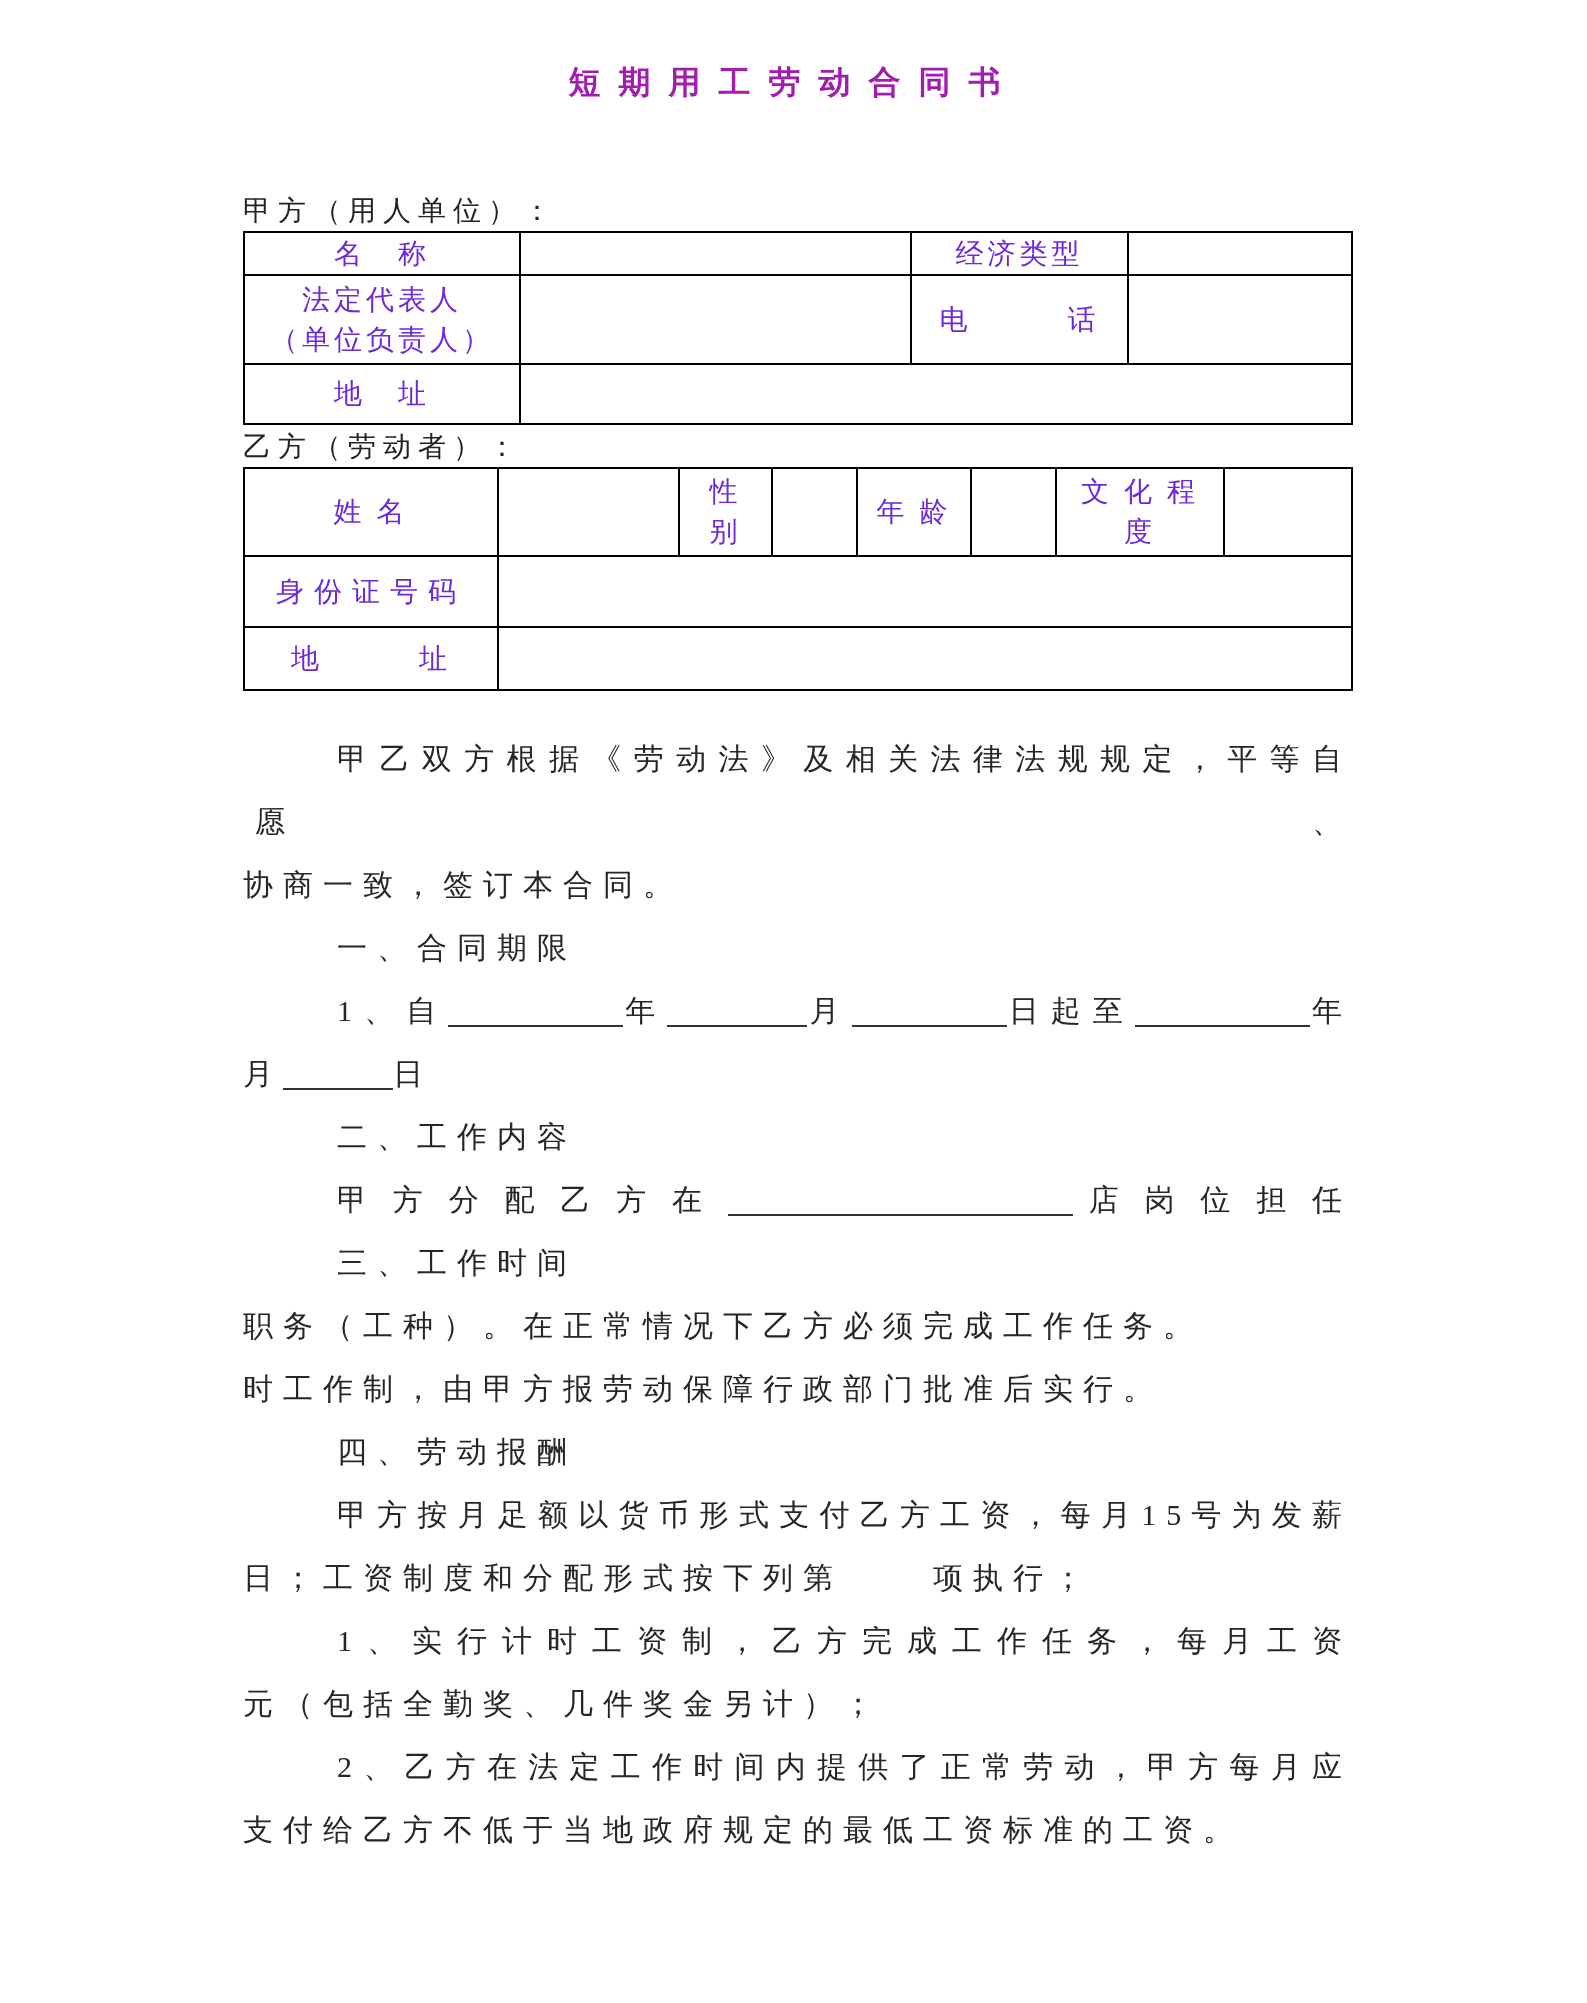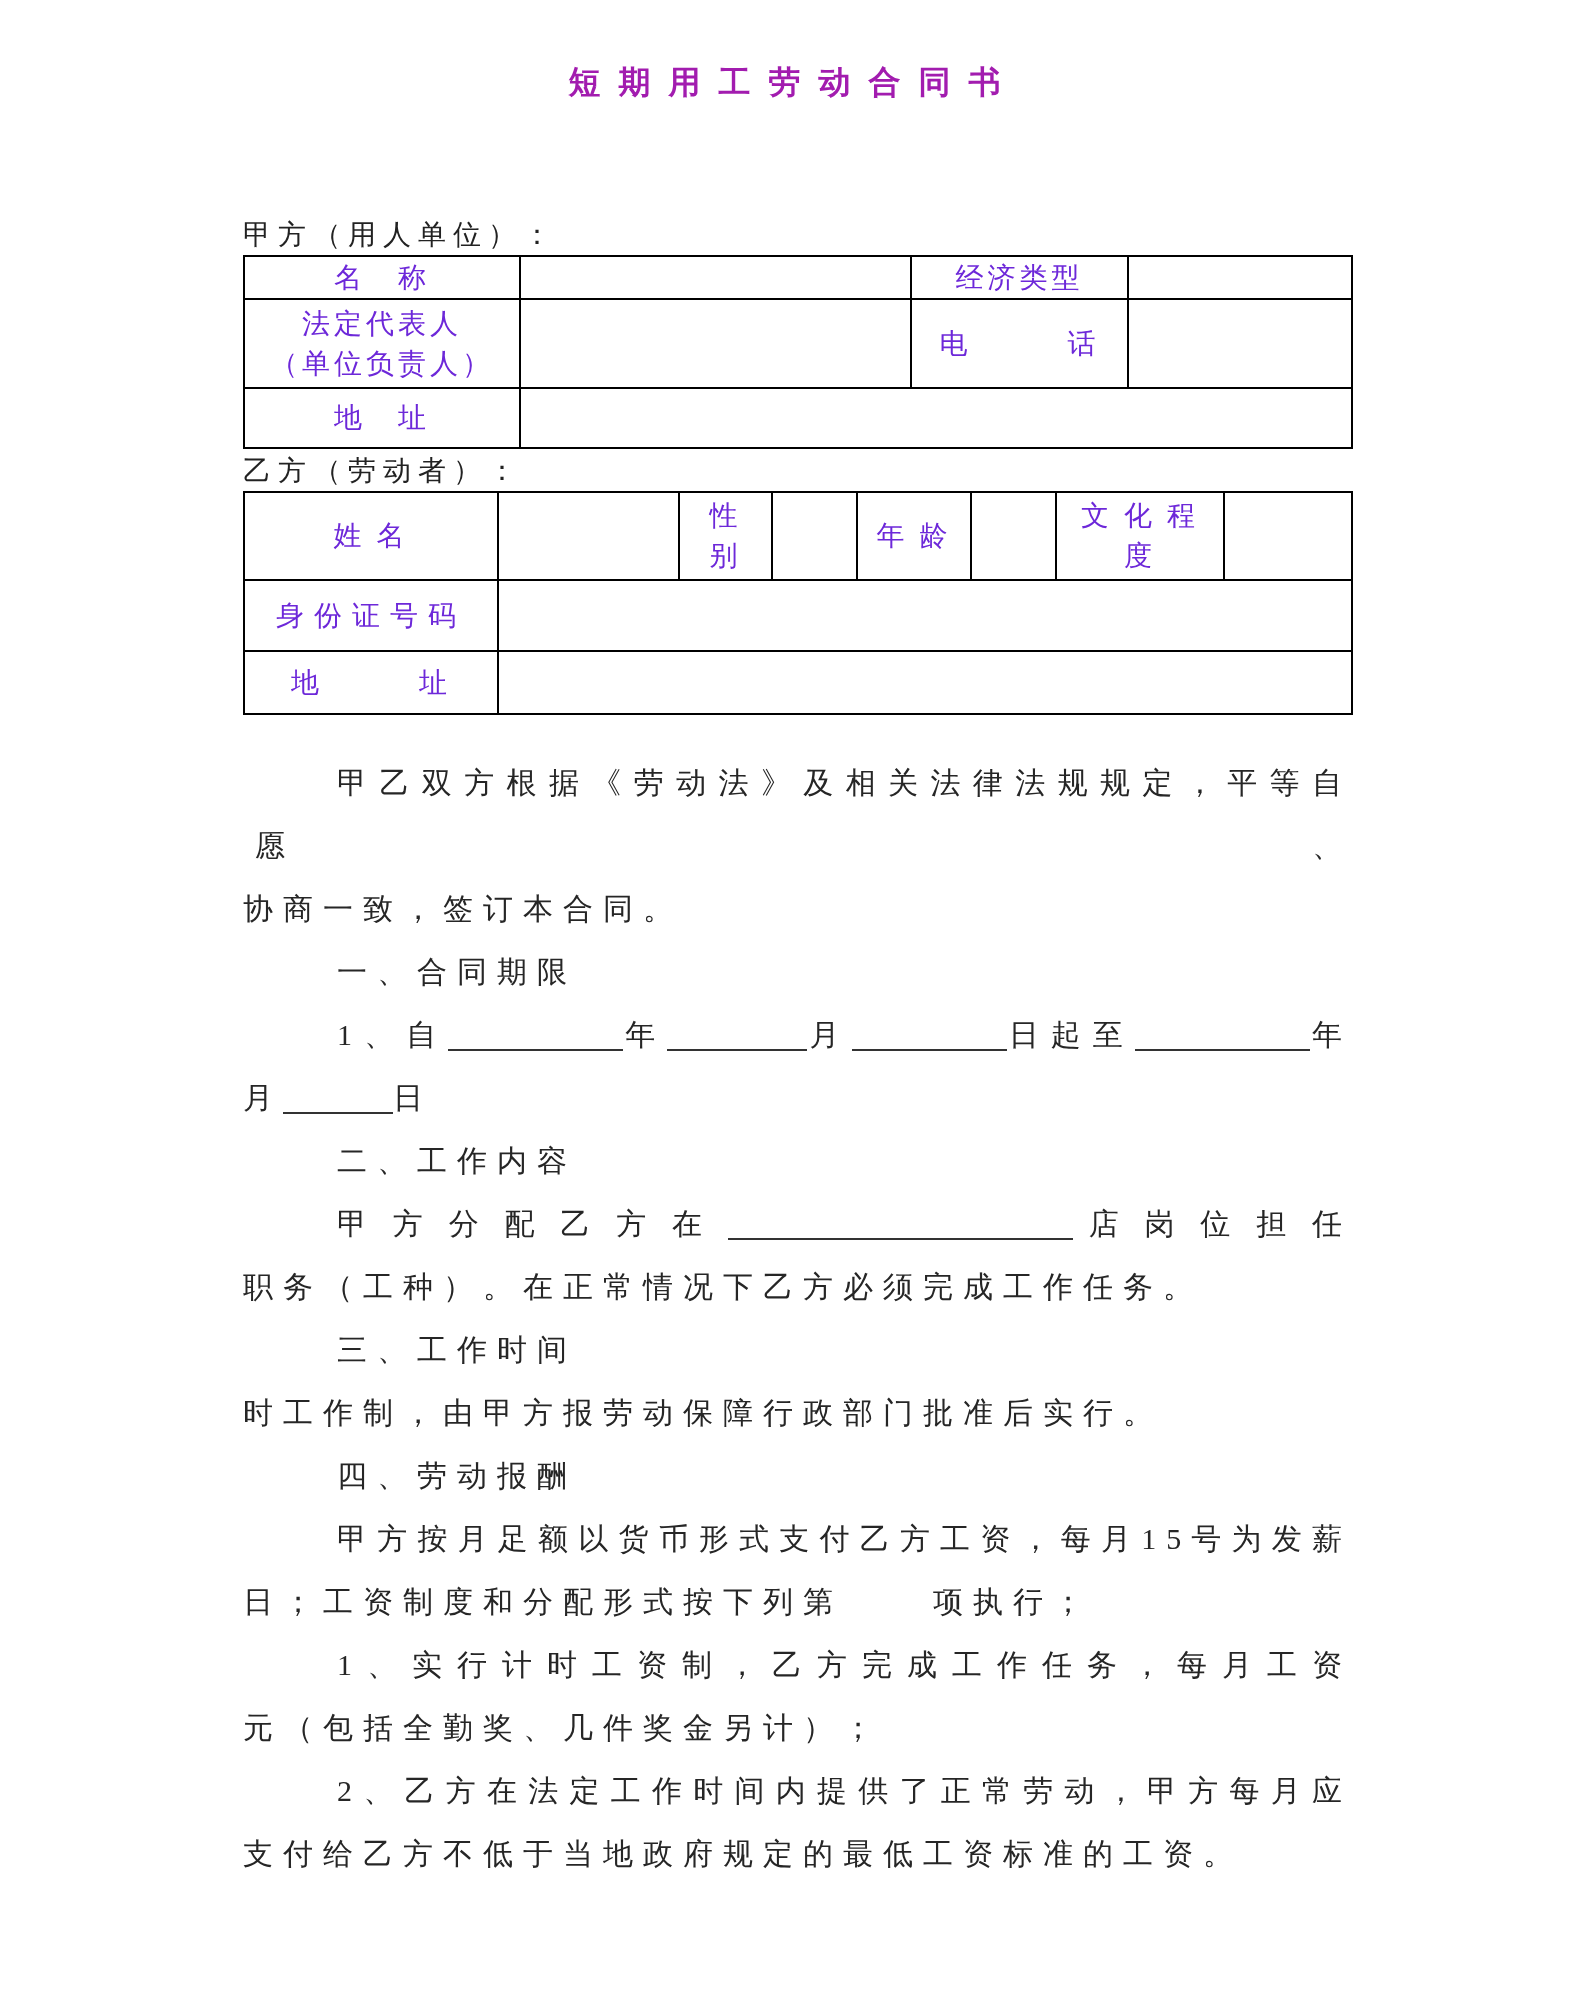--- a/index.html
+++ b/index.html
@@ -22,21 +22,21 @@
     letter-spacing:18px;
     color:#a21caf;
     white-space:nowrap;
   }
   .sec-label {
     margin-left:243px;
     font-size:28px;
     line-height:32px;
     letter-spacing:7px;
   }
-  .sec-label.a { margin-top:116px; }
+  .sec-label.a { margin-top:92px; }
   .sec-label.b { margin-top:6px; }
   table.ct {
     margin-left:243px;
     margin-top:4px;
     border-collapse:collapse;
     table-layout:fixed;
     width:1108px;
     font-size:28px;
     letter-spacing:4px;
     color:#6d28d9;
@@ -166,22 +166,22 @@
   </table>
 
   <div class="contract-body">
       <div class="bl ind jst">甲乙双方根据《劳动法》及相关法律法规规定，平等自愿、</div>
       <div class="bl">协商一致，签订本合同。</div>
       <div class="bl ind">一、合同期限</div>
       <div class="bl ind jst"><span>1、自</span><span class="blank" style="width: 175px;"></span><span>年</span><span class="blank" style="width: 140px;"></span><span>月</span><span class="blank" style="width: 155px;"></span><span>日起至</span><span class="blank" style="width: 175px;"></span><span>年</span></div>
       <div class="bl"><span>月</span><span class="blank" style="width: 110px;"></span><span>日</span></div>
       <div class="bl ind">二、工作内容</div>
       <div class="bl ind jst"><span>甲方分配乙方在</span><span class="blank" style="width: 345px;"></span><span>店岗位担任</span></div>
+      <div class="bl ind">三、工作时间</div>
       <div class="bl">职务（工种）。在正常情况下乙方必须完成工作任务。</div>
-      <div class="bl ind">三、工作时间</div>
       <div class="bl">时工作制，由甲方报劳动保障行政部门批准后实行。</div>
       <div class="bl ind">四、劳动报酬</div>
       <div class="bl ind jst">甲方按月足额以货币形式支付乙方工资，每月15号为发薪</div>
       <div class="bl"><span>日；工资制度和分配形式按下列第</span><span class="gapsp" style="width: 90px;"></span><span>项执行；</span></div>
       <div class="bl ind jst">1、实行计时工资制，乙方完成工作任务，每月工资</div>
       <div class="bl">元（包括全勤奖、几件奖金另计）；</div>
       <div class="bl ind jst">2、乙方在法定工作时间内提供了正常劳动，甲方每月应</div>
       <div class="bl">支付给乙方不低于当地政府规定的最低工资标准的工资。</div>
     </div>
 

